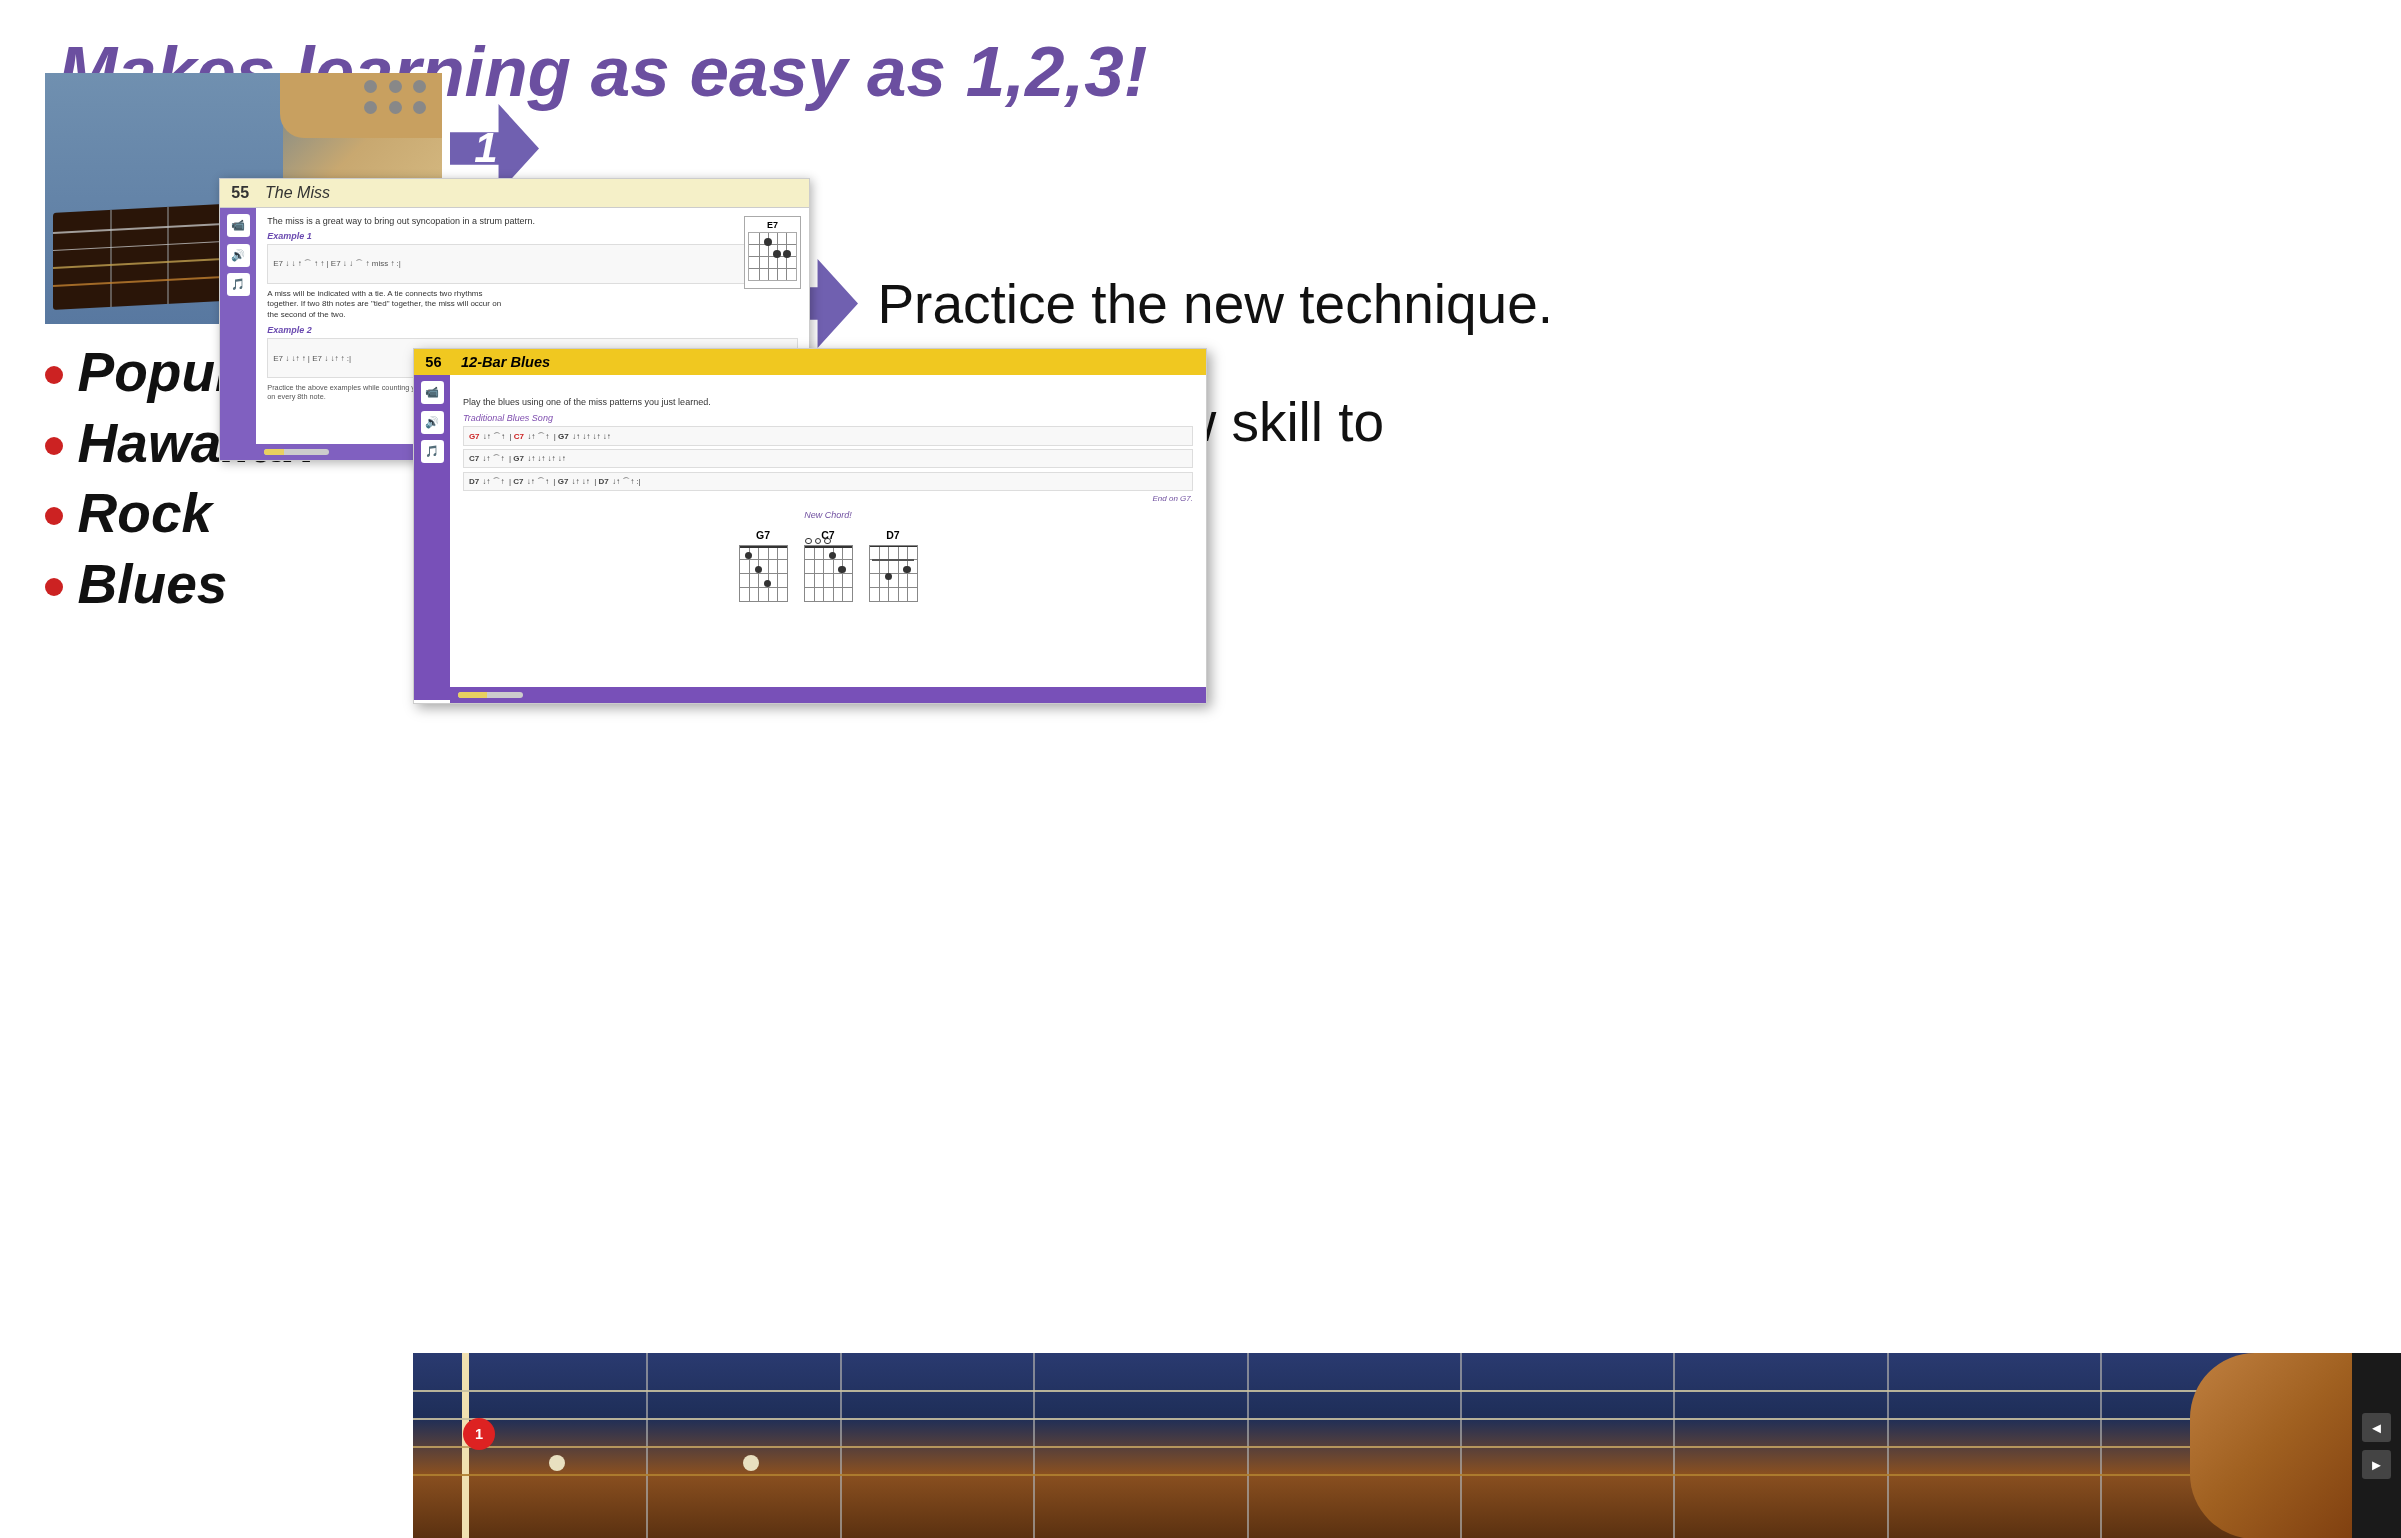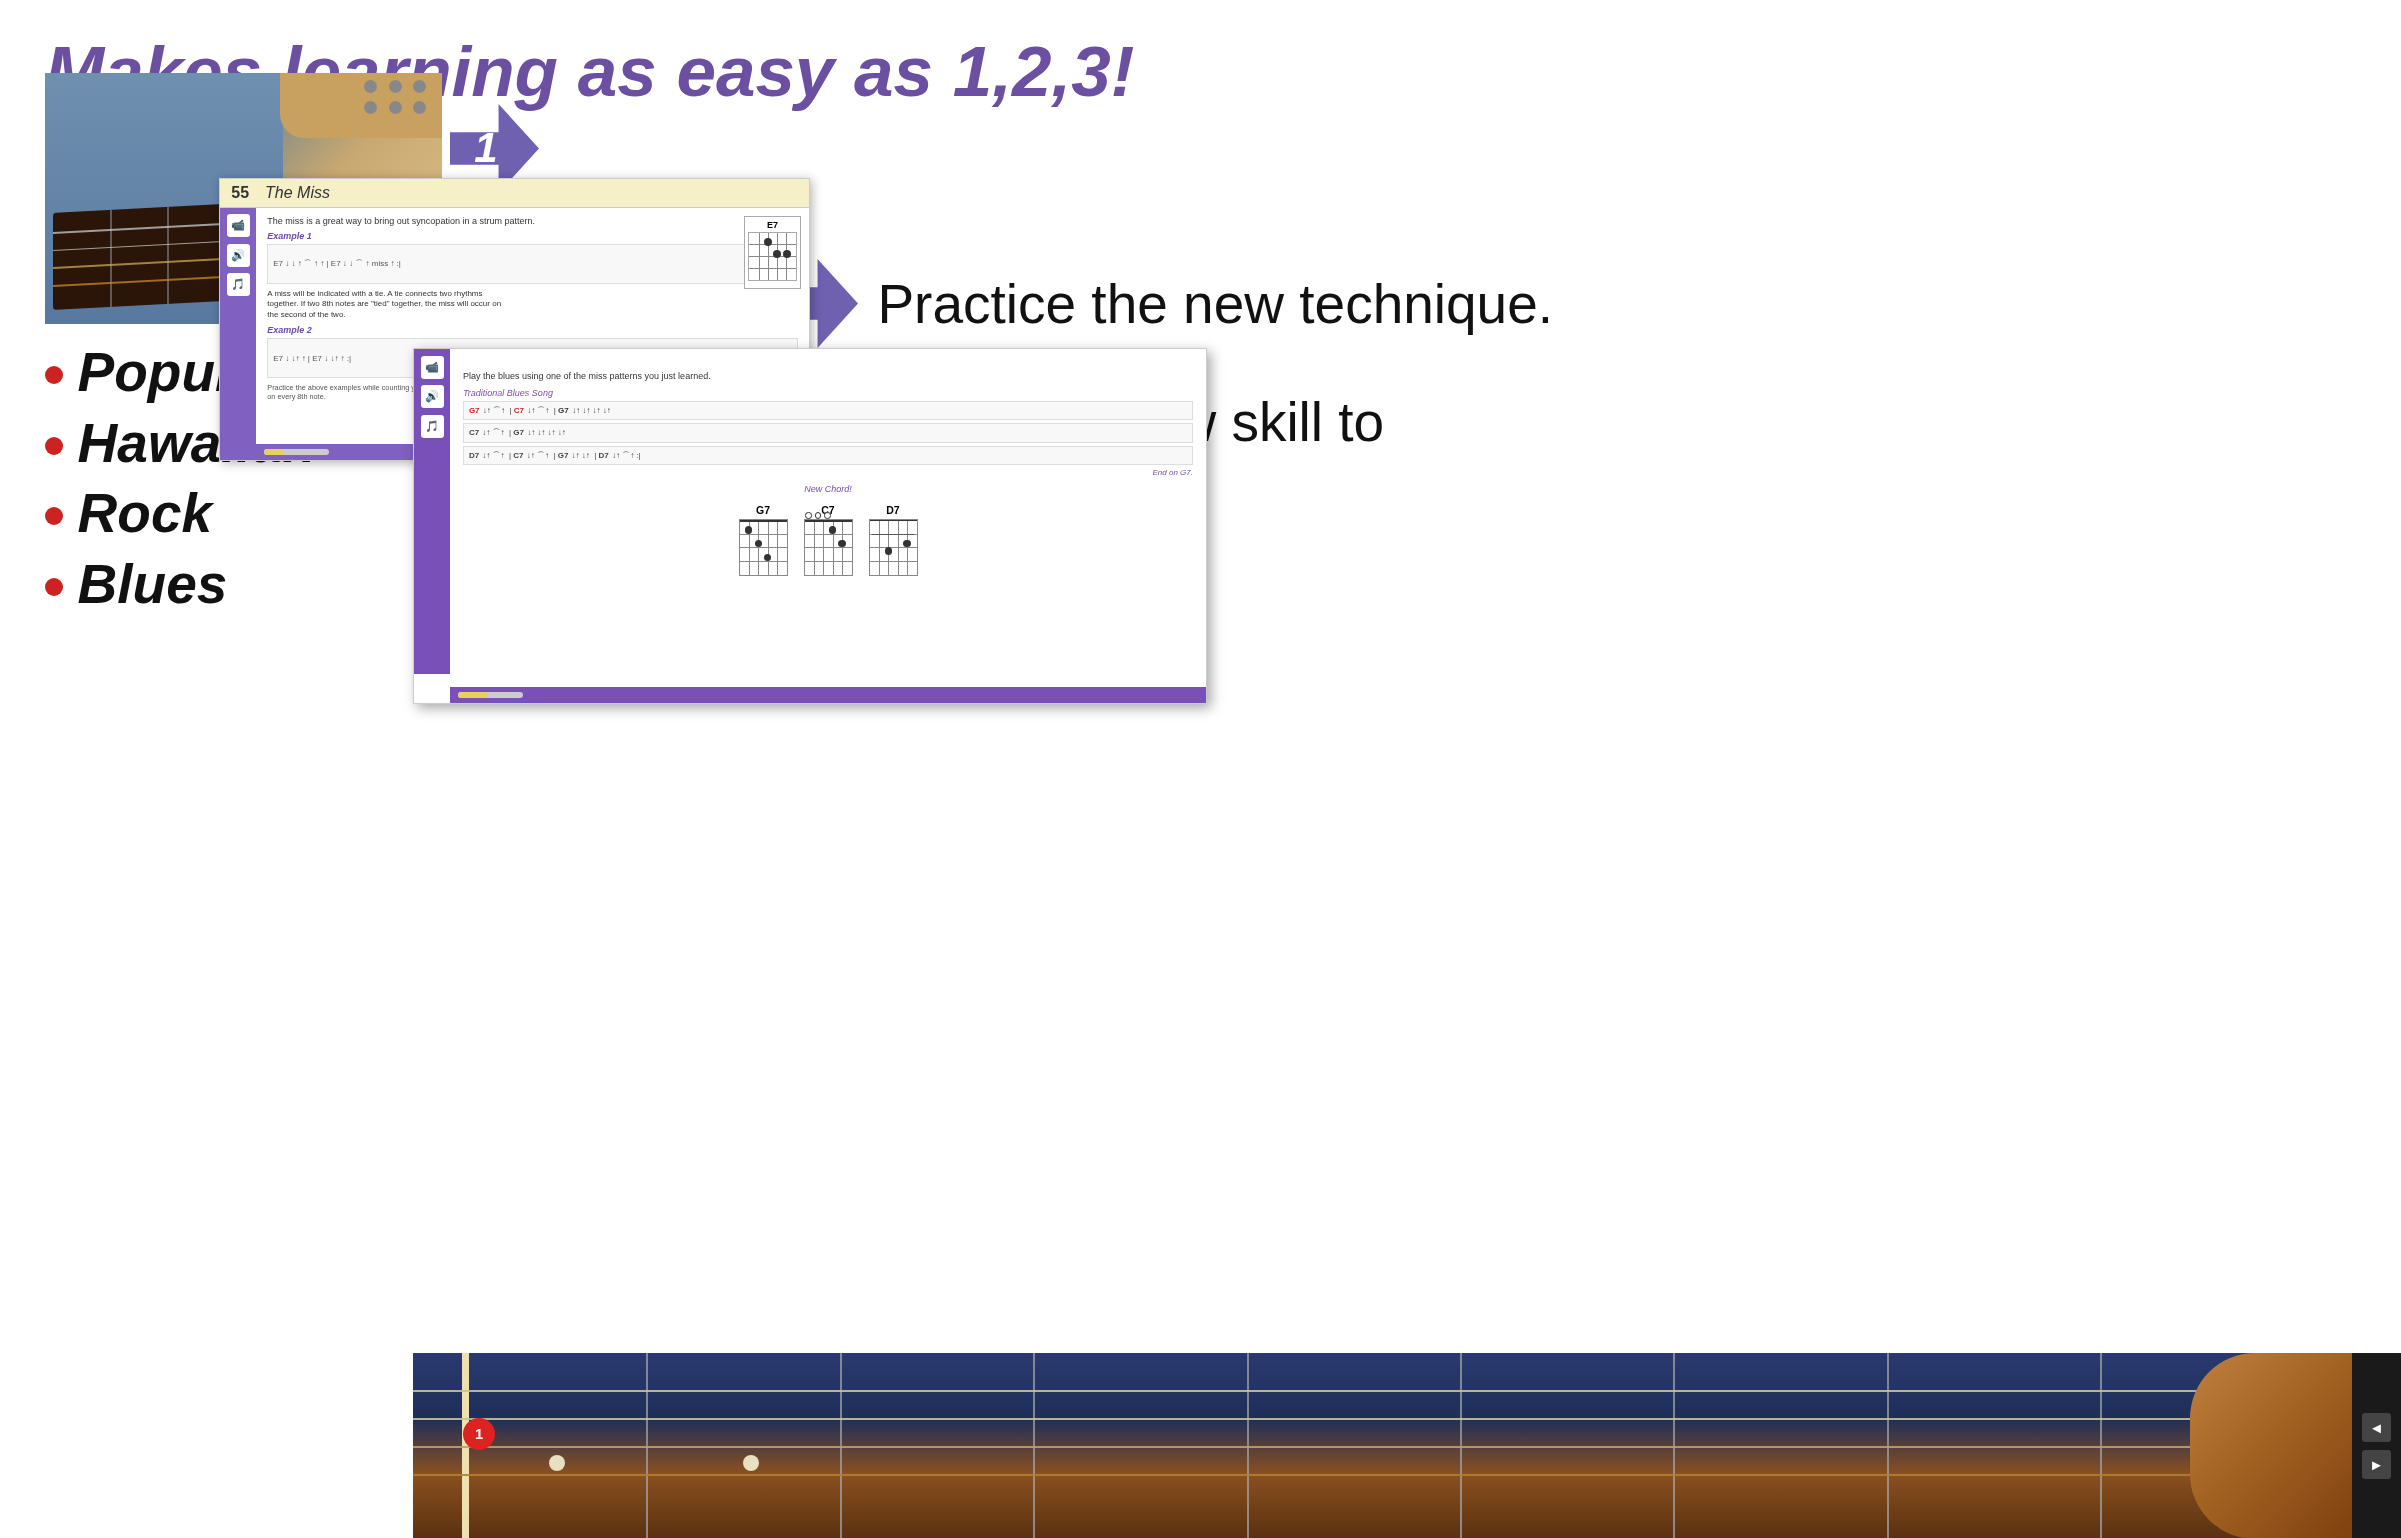--- a/index.html
+++ b/index.html
@@ -9,21 +9,21 @@
       width: 2401px;
       height: 1539px;
       position: relative;
       overflow: hidden;
     }
 
     
     .main-headline {
       position: absolute;
       top: 31px;
-      left: 45px;
+      left: 58px;
       font-size: 71px;
       font-weight: 900;
       font-style: italic;
       color: #6b4fa0;
       font-family: Arial, sans-serif;
     }
 
     
     .guitar-photo {
       position: absolute;
@@ -563,20 +563,24 @@
     </div>
   </div>
   <div class="ss1-footer">
     <div class="ss1-progress">
       <div class="ss1-progress-fill"></div>
     </div>
   </div>
 </div>
 
 <div class="screenshot-2">
+  <div class="ss2-header">
+    <span class="ss2-pagenum">56</span>
+    <span class="ss2-title">12-Bar Blues</span>
+  </div>
   <div class="ss2-body">
     <div class="ss2-sidebar">
       <div class="ss1-icon">📹</div>
       <div class="ss1-icon">🔊</div>
       <div class="ss1-icon">🎵</div>
     </div>
 
     <div class="ss2-tempo-box">
       <span class="tempo-num">60</span>
       <span class="tempo-label">TEMPO</span>

